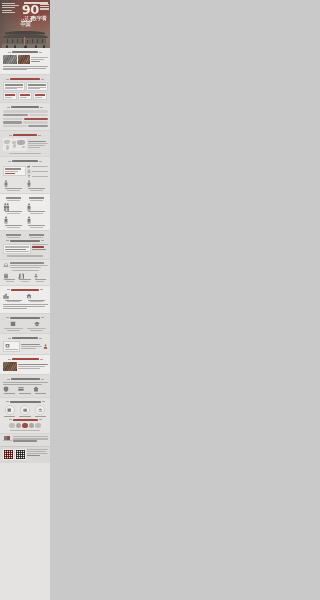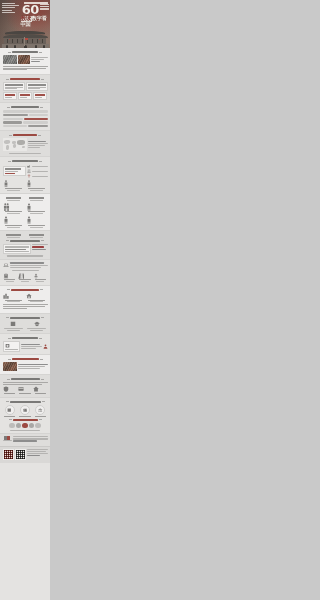--- a/index.html
+++ b/index.html
@@ -136,21 +136,21 @@
       <div class="l m"></div>
         <div class="l"></div>
         <div class="l m"></div>
       <div class="l s"></div>
         <div class="l m"></div>
     </div>
 
     <div class="hdr-right">
       <div class="kicker"></div>
       <div style="display:flex;align-items:flex-start;justify-content:flex-end;">
-        <div class="big70">60</div>
+        <div class="big70">90</div>
         <div class="sub70">
           <div class="l"></div>
             <div class="l b"></div>
             <div class="l"></div>
         </div>
       </div>
       <div class="line2">
         <span class="box">数读</span><span>数字看中国</span>
       </div>
     </div>

